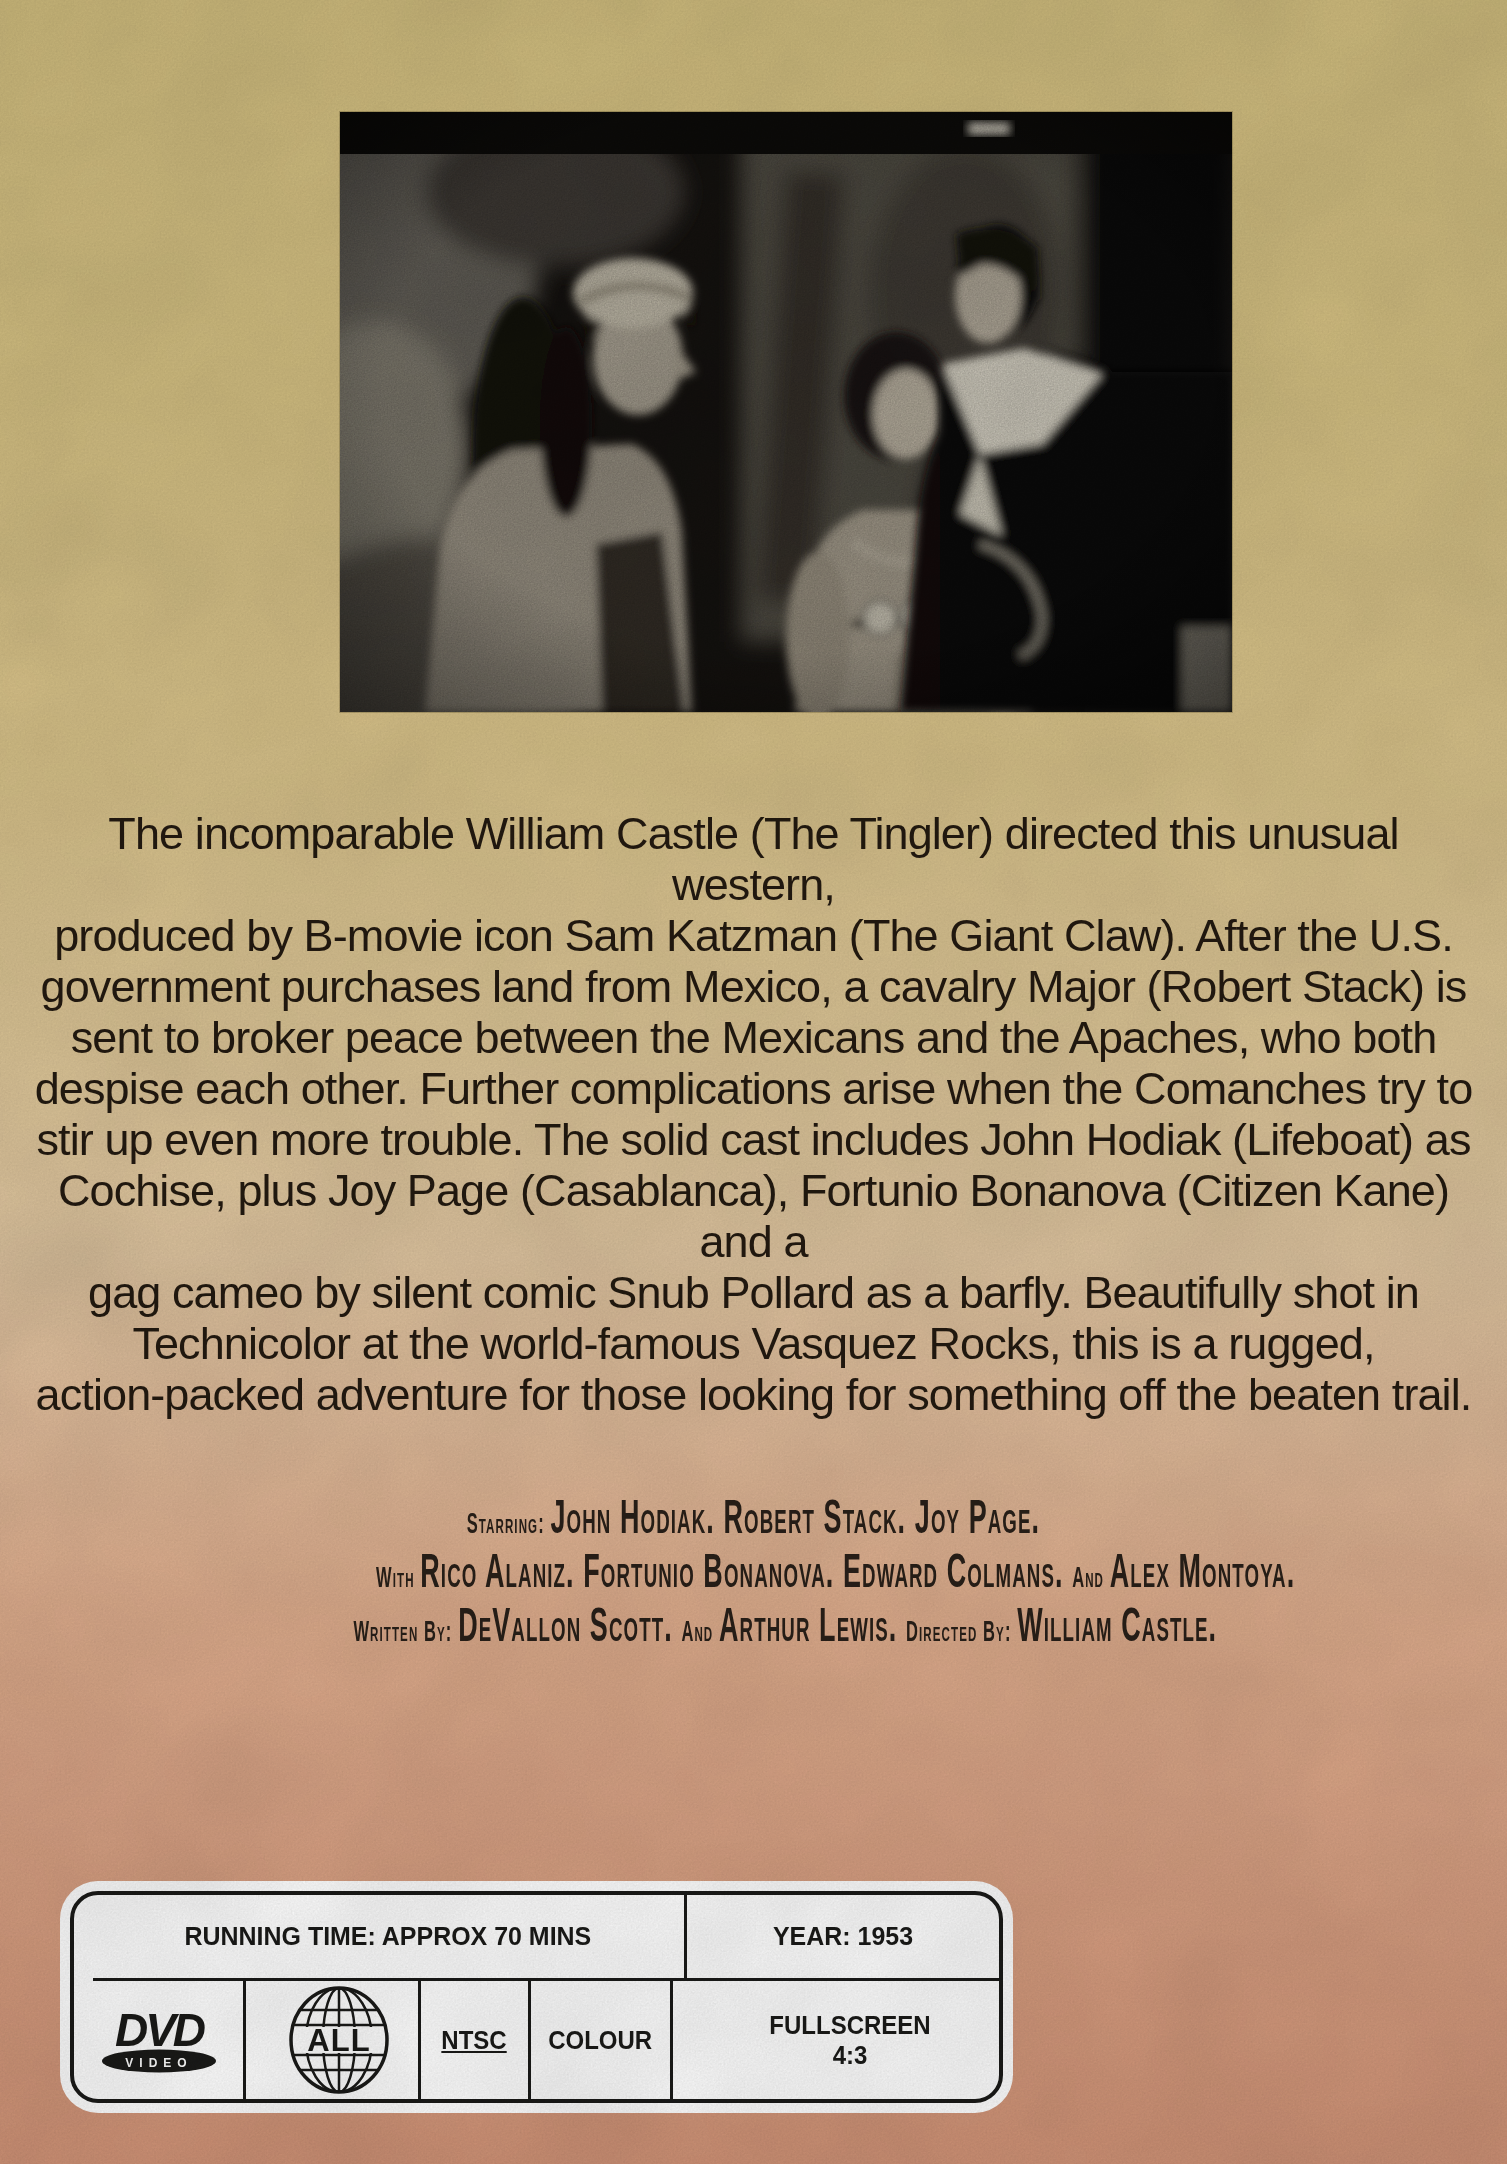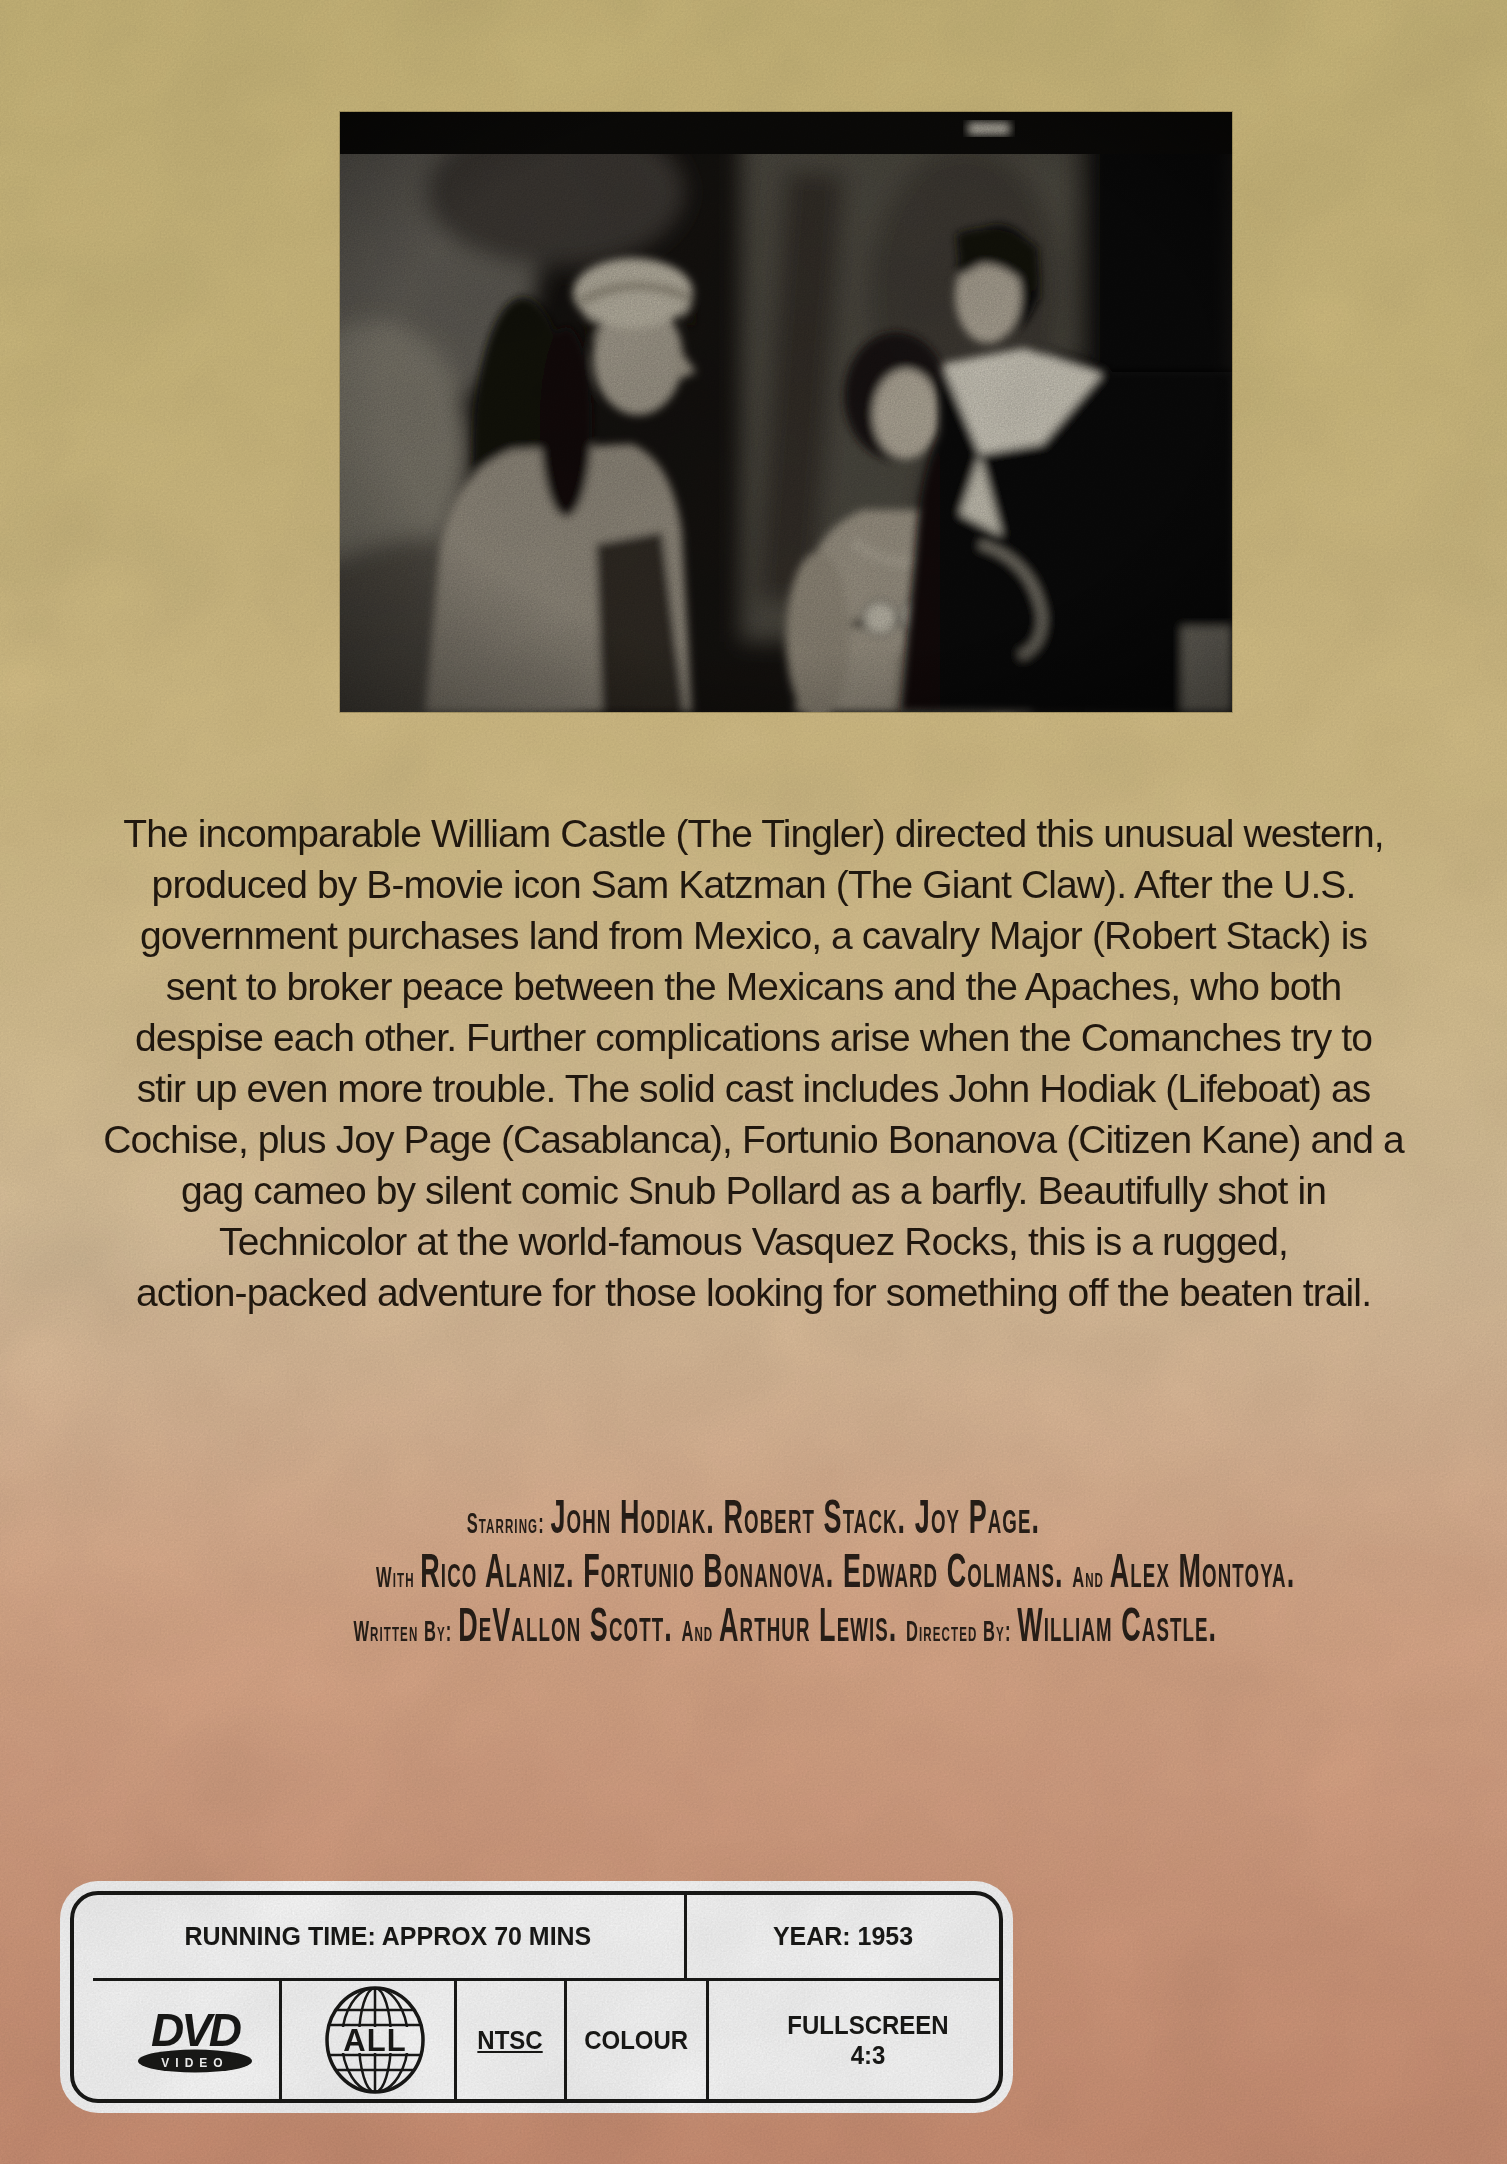--- a/index.html
+++ b/index.html
@@ -26,21 +26,21 @@
   .photo{
     position:absolute;left:340px;top:112px;width:892px;height:600px;
     box-shadow:0 0 0 1px rgba(60,50,20,.25);
   }
   .photo svg{display:block;width:100%;height:100%;}
 
   
   .synopsis{
     position:absolute;left:30px;right:30px;top:808px;
     text-align:center;
-    font-size:39px;line-height:51px;letter-spacing:-0.9px;
+    font-size:45px;line-height:51px;letter-spacing:-0.9px;
     color:#241b11;
     white-space:pre-line;
   }
 
   
   .credits{
     position:absolute;left:0;right:0;top:1484px;
     text-align:center;color:#2a211a;
   }
   .credit-line{height:54px;line-height:64px;white-space:nowrap;}
@@ -60,21 +60,21 @@
     display:grid;grid-template-rows:86px 1fr;
     color:#1b1b19;
   }
   .panel-row-top{display:flex;border-bottom:3px solid #1b1b19;margin-left:19px;}
   .cell{display:flex;align-items:center;justify-content:center;text-align:center;}
   .cell-runtime{flex:0 0 65.2%;border-right:3px solid #1b1b19;}
   .cell-year{flex:1 1 auto;border-radius:25px;}
   .panel-row-bottom{display:flex;}
   .panel-row-bottom .cell{border-right:3px solid #1b1b19;}
   .panel-row-bottom .cell:last-child{border-right:none;}
-  .cell-dvd{flex:0 0 18.3%;margin-left:36px;}
+  .cell-dvd{flex:0 0 18.3%;}
   .cell-region{flex:0 0 17.0%;padding-left:14px;}
   .cell-ntsc{flex:0 0 11.6%;text-decoration:underline;}
   .cell-colour{flex:0 0 15.0%;}
   .cell-language{flex:0 0 18.1%;}
   .cell-aspect{flex:1 1 auto;padding-left:28px;}
   .panel-text{
     font-weight:700;font-size:25px;letter-spacing:0px;
     transform:scaleX(0.96);white-space:pre-line;line-height:1.2;
   }
   .panel-text-big{font-size:26px;}

